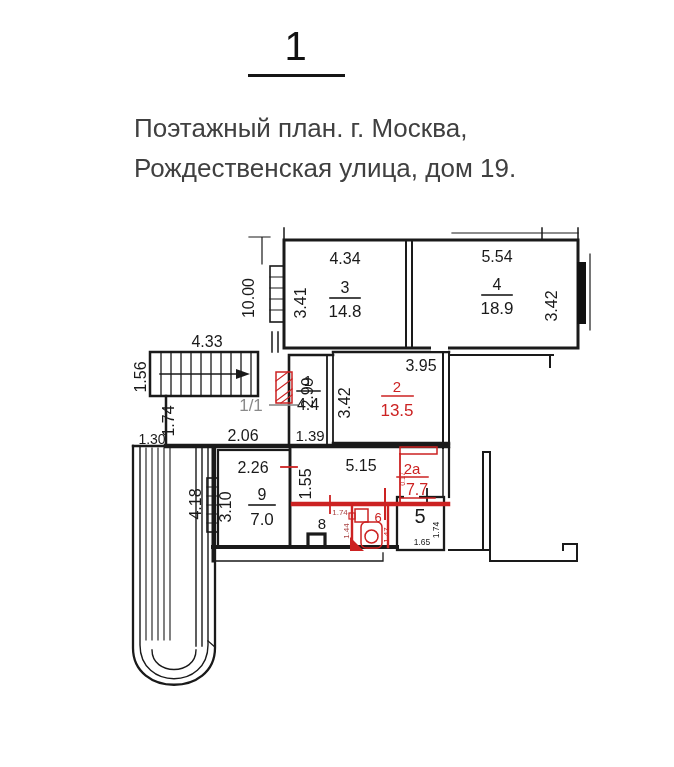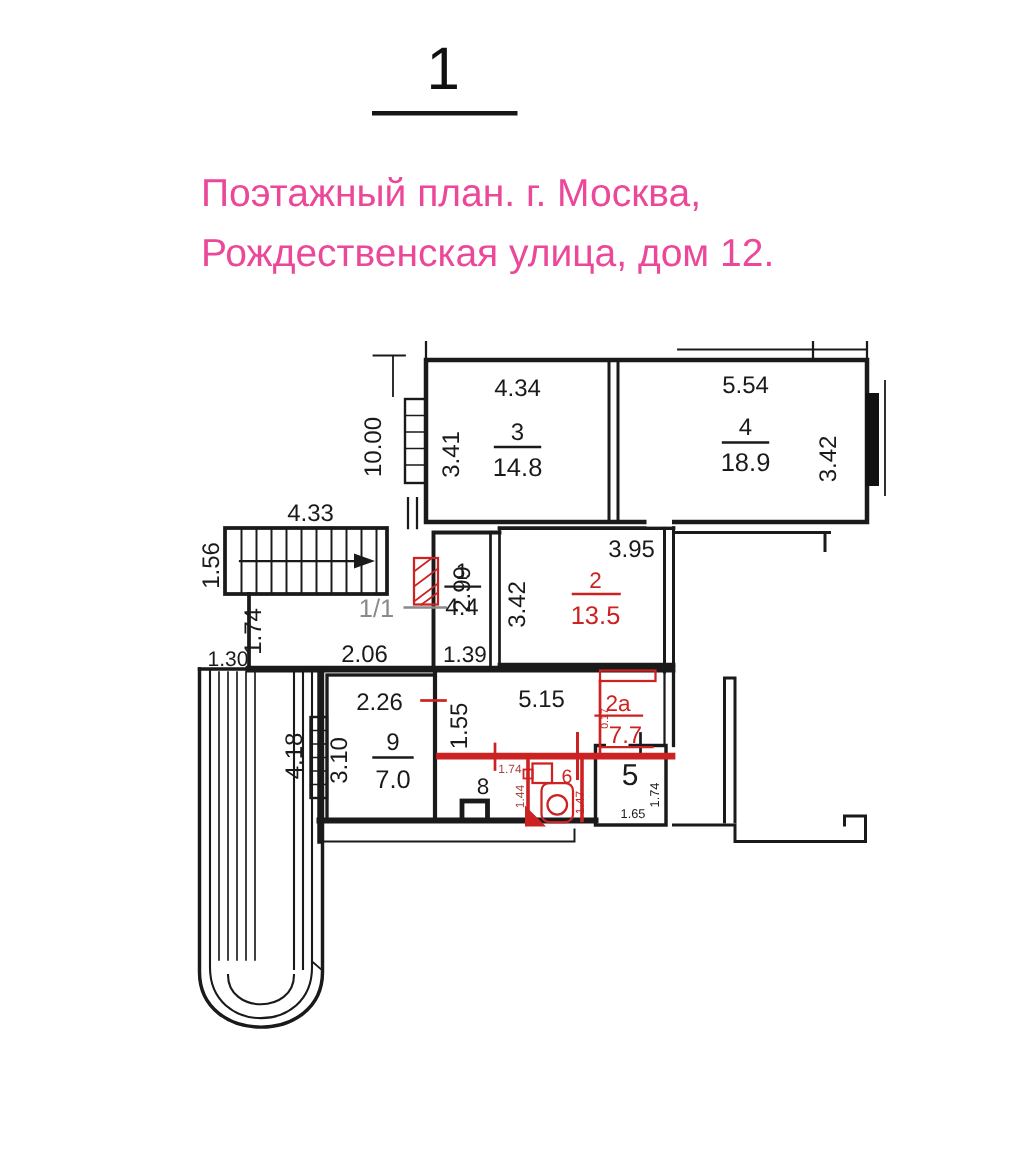--- a/index.html
+++ b/index.html
@@ -2,21 +2,21 @@
 <html><head>
 <meta charset="utf-8">
 <style>
   html,body{margin:0;padding:0;}
   body{width:674px;height:767px;background:#ffffff;position:relative;
        font-family:"Liberation Sans",sans-serif;color:#111;overflow:hidden;}
   .title{position:absolute;top:24px;left:248px;font-size:40px;letter-spacing:1px;
          display:flex;color:#111;}
   .title .num-cell{display:inline-block;width:96px;text-align:center;}
   .title-underline{position:absolute;top:74px;left:248px;width:97px;height:3px;background:#161616;}
-  .addr{position:absolute;left:134px;top:108px;font-size:26px;line-height:40px;color:#ec4899;}
+  .addr{position:absolute;left:134px;top:108px;font-size:26px;line-height:40px;color:#404040;}
   svg{position:absolute;left:0;top:0;}
   svg text{text-anchor:middle;fill:#1a1a1a;font-family:"Liberation Sans",sans-serif;}
   .dim{font-size:16px;}
   .dim14{font-size:14px;}
   .dim15{font-size:15px;}
   .sm{font-size:8.5px;}
   .tiny{font-size:8px;}
   .teeny{font-size:7px;}
   .num{font-size:15px;}
   .num16{font-size:16px;}
@@ -33,21 +33,21 @@
 </head>
 <body>
 
 <div class="title">
   <span class="num-cell">1</span>
 </div>
 <div class="title-underline"></div>
 
 <div class="addr">
   <div>Поэтажный план.   г. Москва,</div>
-  <div>Рождественская улица, дом 12.</div>
+  <div>Рождественская улица, дом 19.</div>
 </div>
 
 <svg width="674" height="767" viewBox="0 0 674 767">
 
   <g>
 
     <rect class="wl" x="284" y="240" width="294" height="108" stroke-width="3"></rect>
     <path class="wl" d="M406,240 V348 M412,240 V348" stroke-width="2"></path>
 
     <path class="wl" d="M284,228 V241 M578,228 V241 M542,228 V240" stroke-width="1.5"></path>

